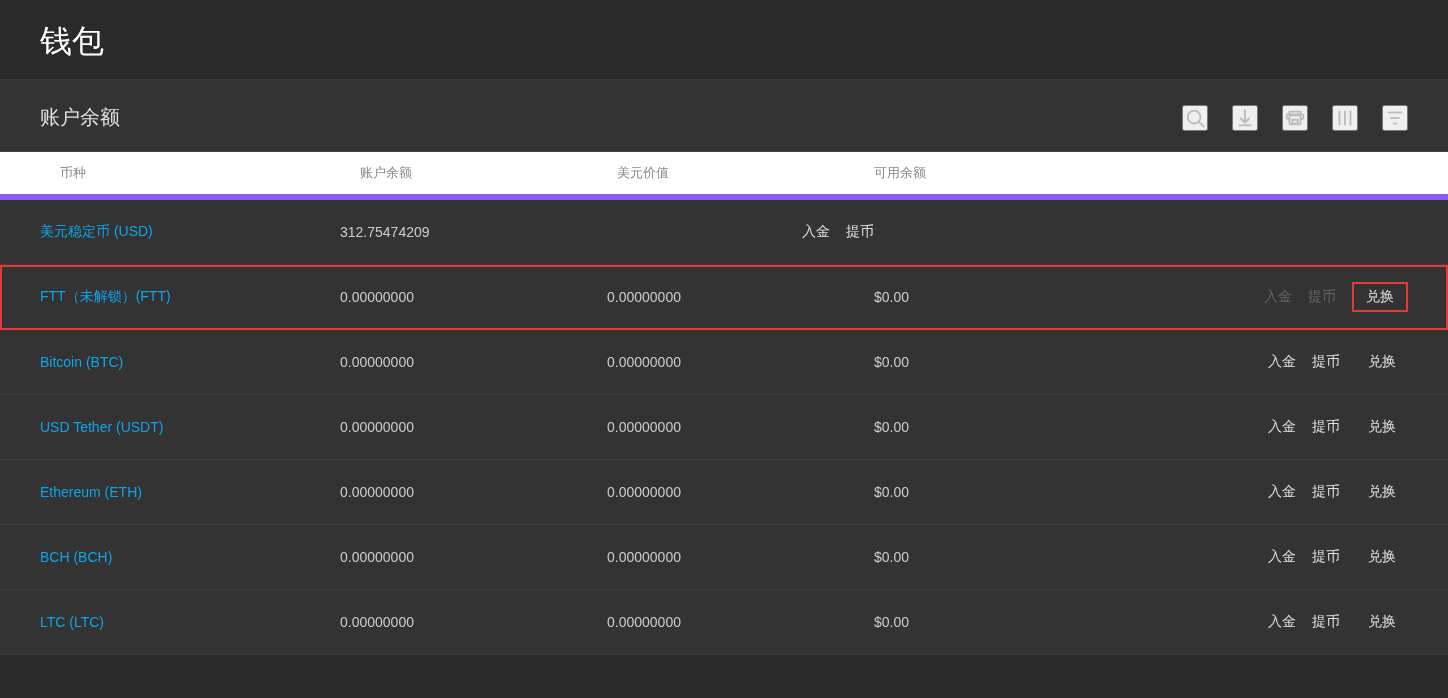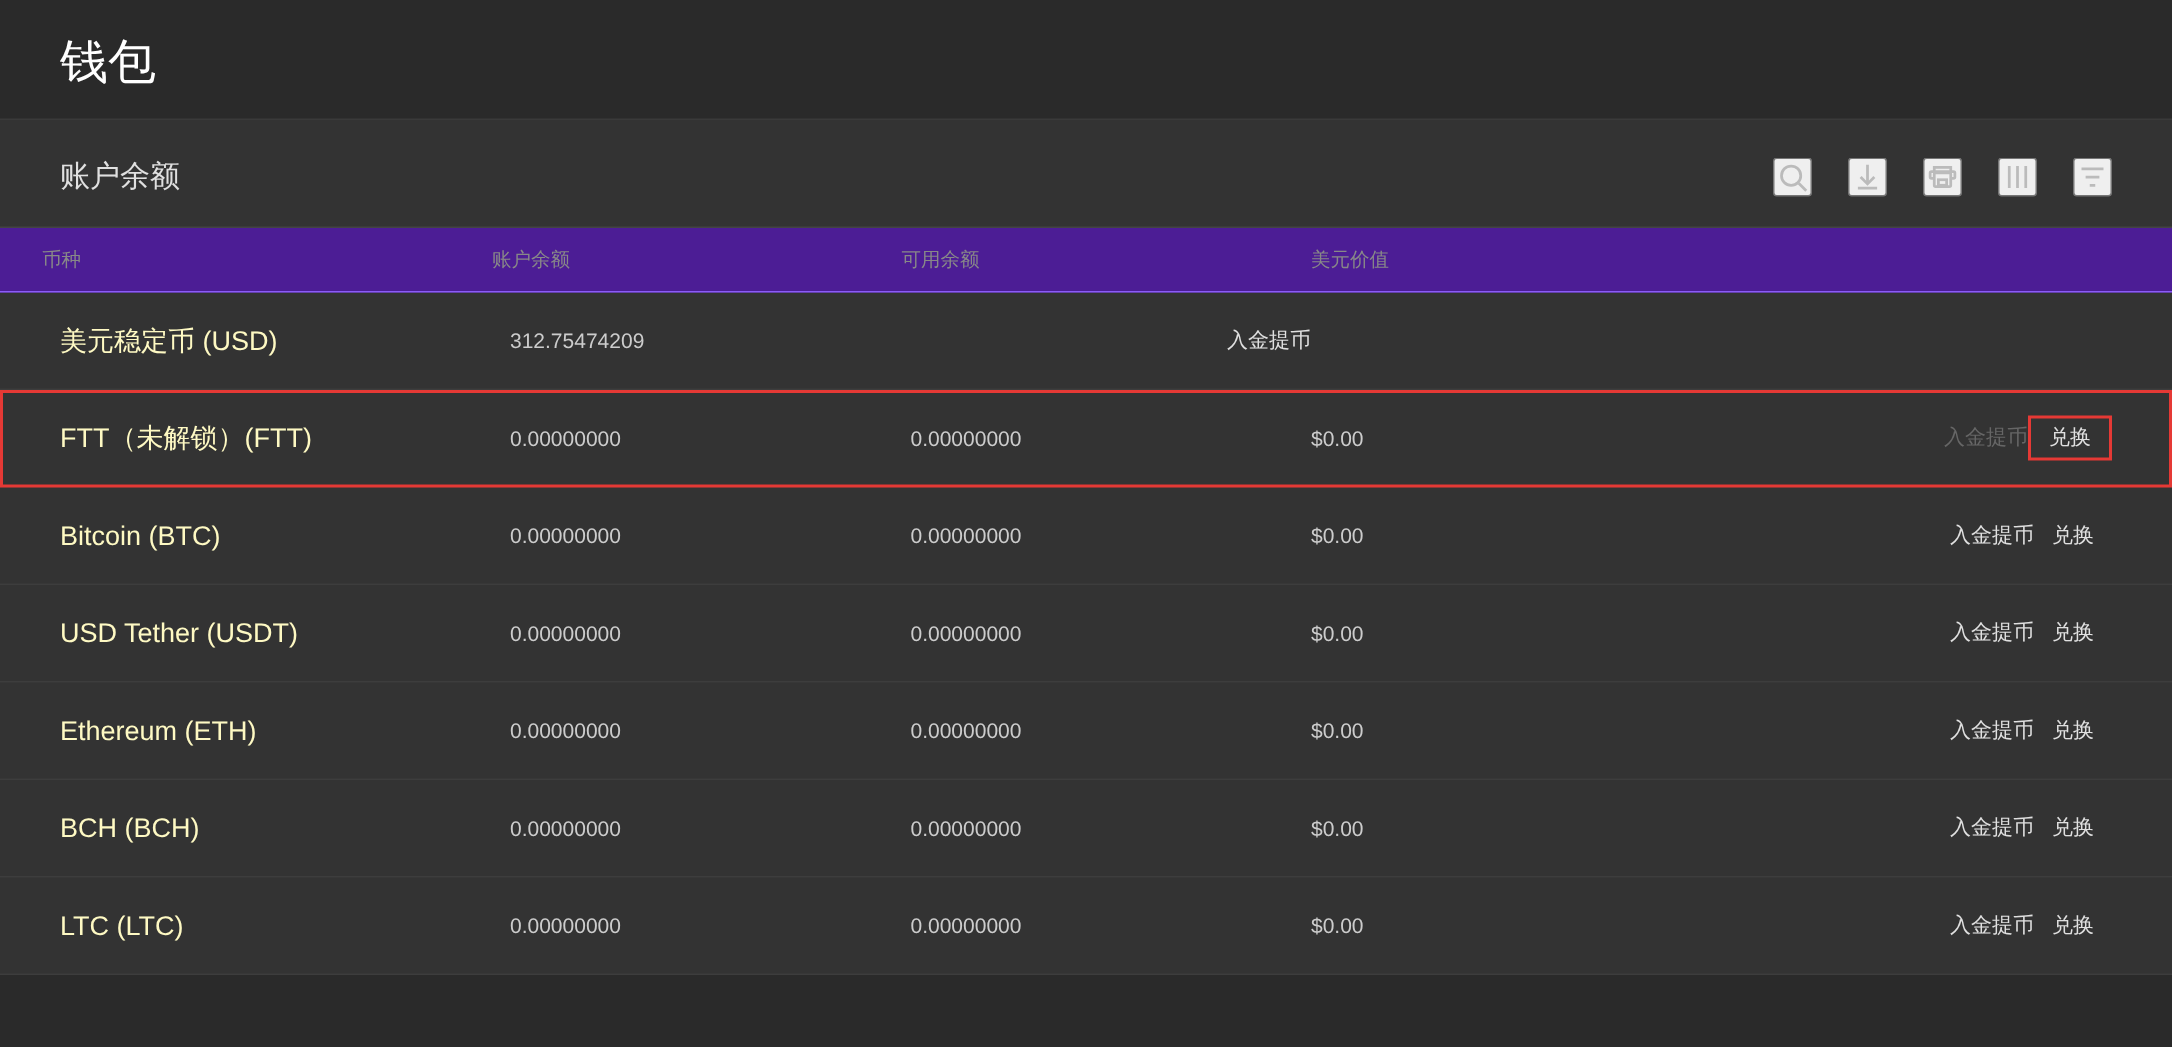--- a/index.html
+++ b/index.html
@@ -59,23 +59,23 @@
       font-size: 20px;
       cursor: pointer;
       display: flex;
       align-items: center;
       justify-content: center;
     }
 
     .table-header-row {
       display: grid;
       grid-template-columns: 300px 1fr 1fr 1fr 1fr;
-      padding: 12px 28px;
-      border-bottom: 1px solid #8b5cf6;
-      background-color: #4c1d95;
+      padding: 12px 60px;
+      border-bottom: 6px solid #8b5cf6;
+      background-color: #ffffff;
     }
 
     .table-header-cell {
       font-size: 13px;
       color: #888888;
       font-weight: 400;
     }
 
     .table-row {
       display: grid;
@@ -92,27 +92,28 @@
     }
 
     .table-cell {
       font-size: 14px;
       color: #cccccc;
       display: flex;
       align-items: center;
     }
 
     .table-cell.currency-name {
-      color: #fef9c3;
-      font-size: 18px;
+      color: #0ea5e9;
+      font-size: 14px;
     }
 
     .actions-cell {
       display: flex;
       align-items: center;
+      gap: 16px;
       justify-content: flex-end;
     }
 
     .action-btn {
       font-size: 14px;
       color: #e0e0e0;
       cursor: pointer;
       padding: 0;
       background: none;
       border: none;
@@ -192,22 +193,22 @@
           <line x1="7" y1="12" x2="17" y2="12"></line>
           <line x1="10" y1="18" x2="14" y2="18"></line>
         </svg>
       </button>
     </div>
   </div>
 
   <div class="table-header-row">
     <div class="table-header-cell">币种</div>
     <div class="table-header-cell">账户余额</div>
+    <div class="table-header-cell">美元价值</div>
     <div class="table-header-cell">可用余额</div>
-    <div class="table-header-cell">美元价值</div>
     <div class="table-header-cell"></div>
   </div>
 
   <div id="table-body">
   <div class="table-row">
         <div class="table-cell currency-name">美元稳定币 (USD)</div>
         <div class="table-cell">312.75474209</div>
         <div class="table-cell actions-cell">
           <button class="action-btn">入金</button>
           <button class="action-btn">提币</button>

